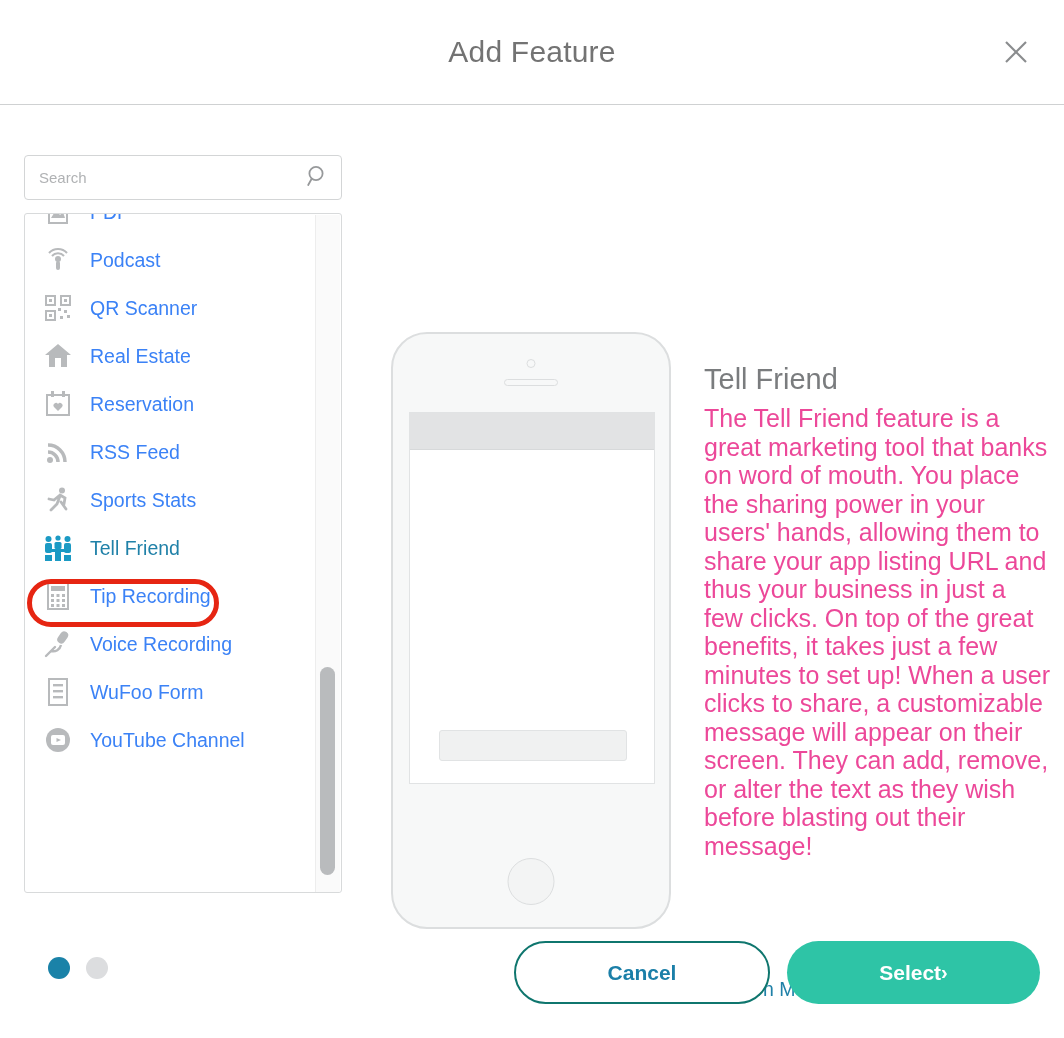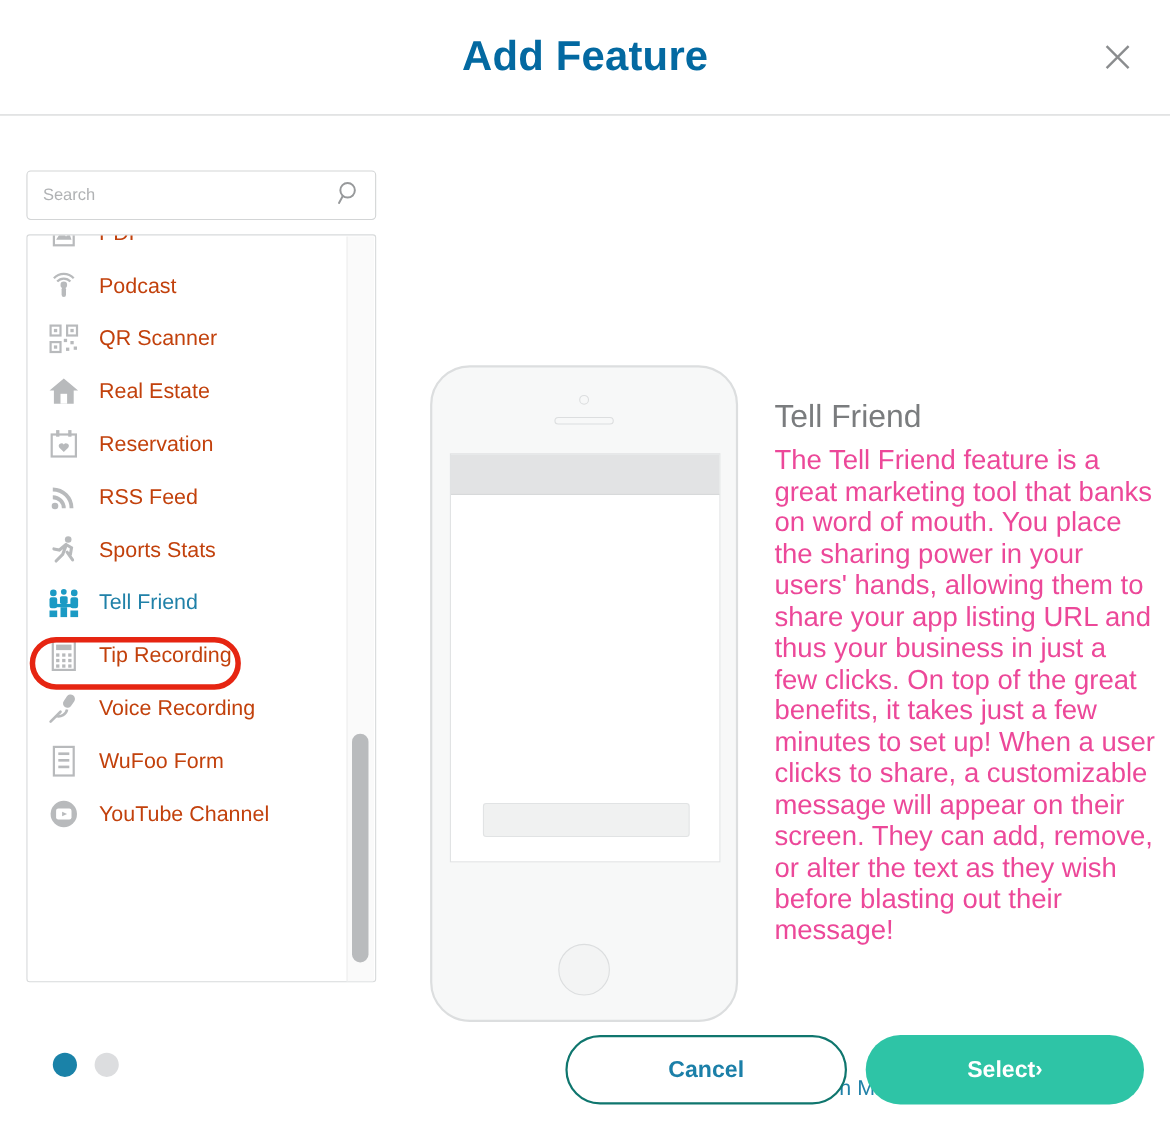--- a/index.html
+++ b/index.html
@@ -21,23 +21,23 @@
   
   .modal-header {
     position: relative;
     height: 105px;
     border-bottom: 1px solid #cfd1d2;
     display: flex;
     align-items: center;
     justify-content: center;
   }
   .modal-title {
-    font-size: 38px;
-    color: #0369a1;
-    font-weight: bold;
+    font-size: 30px;
+    color: #737373;
+    font-weight: normal;
     letter-spacing: 0.2px;
   }
   .close-btn {
     position: absolute;
     right: 28px;
     top: 50%;
     transform: translateY(-50%);
     width: 40px; height: 40px;
     display: flex; align-items: center; justify-content: center;
     cursor: pointer;
@@ -109,21 +109,21 @@
     cursor: pointer;
   }
   .feature-icon {
     width: 34px; height: 34px;
     flex: 0 0 34px;
     display: flex; align-items: center; justify-content: center;
     margin-right: 15px;
   }
   .feature-label {
     font-size: 19.5px;
-    color: #c2410c;
+    color: #3b82f6;
     white-space: nowrap;
   }
   .feature-row.selected .feature-label { color: #2081a8; }
 
   
   .annot-ring {
     position: absolute;
     left: 2px;
     top: 365px;
     width: 192px;

